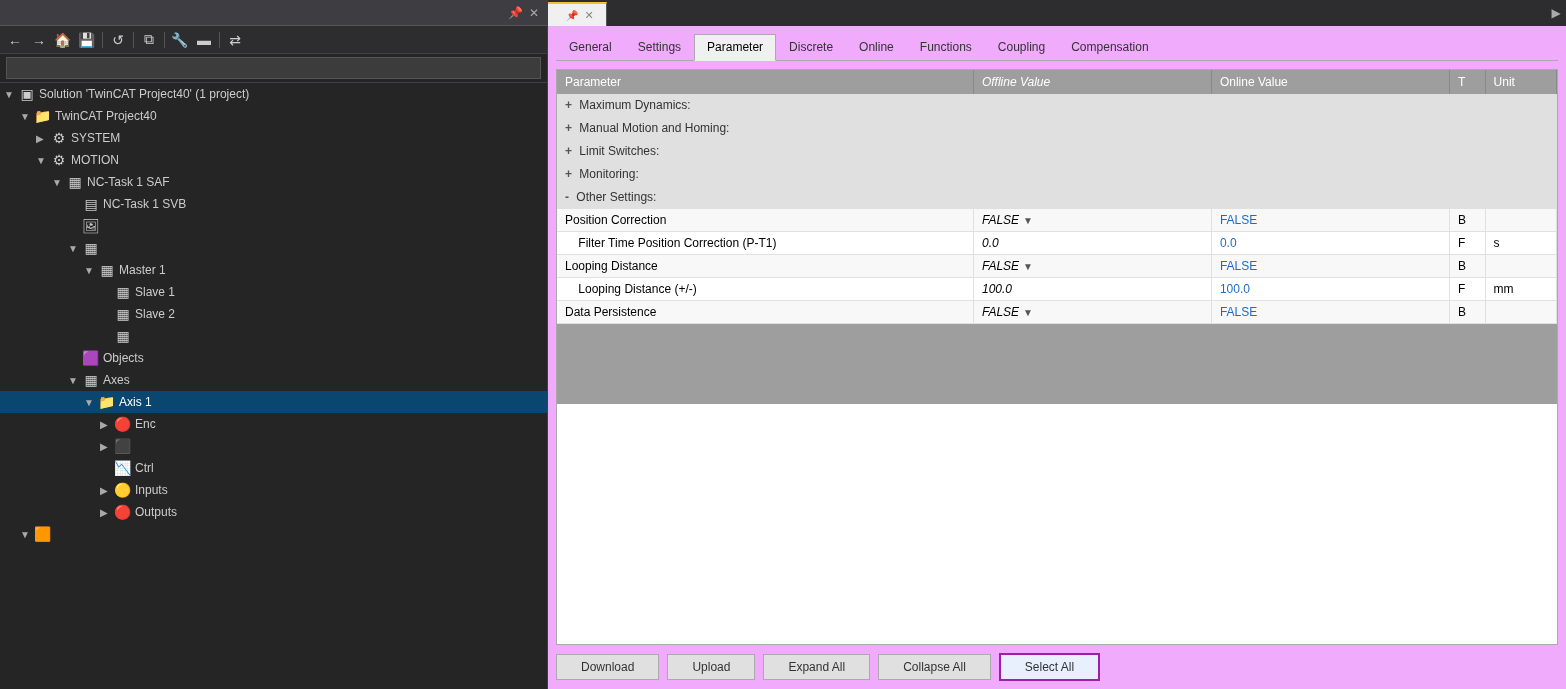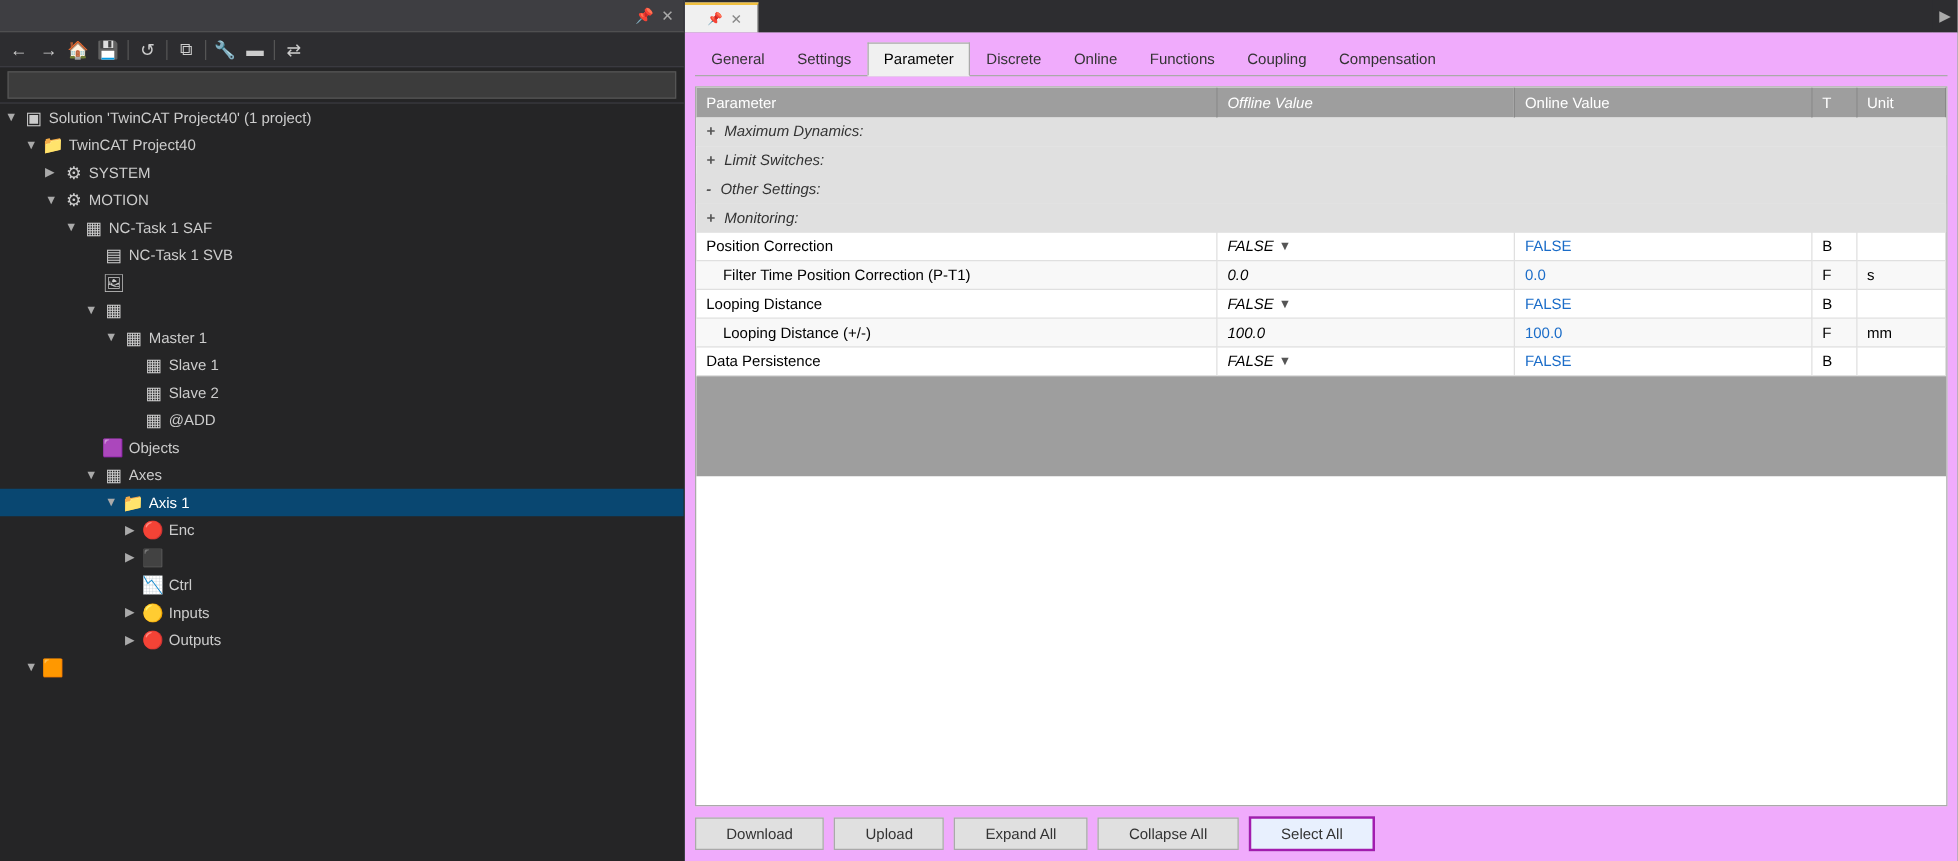--- a/index.html
+++ b/index.html
@@ -217,21 +217,20 @@
       border-bottom: 1px solid #e0e0e0;
       border-right: 1px solid #e0e0e0;
     }
 
     .param-table tr:nth-child(even) { background: #f8f8f8; }
 
     .group-row td {
       background: #e0e0e0;
       font-weight: normal;
       color: #333;
-      font-style: italic;
     }
 
     .group-symbol {
       color: #555;
       font-weight: bold;
       margin-right: 4px;
     }
 
     .online-value { color: #1a6cc8; }
 
@@ -418,21 +417,20 @@
         </div>
         <div class="tree-item">
           <span class="tree-indent"></span>
           <span class="tree-indent"></span>
           <span class="tree-indent"></span>
           <span class="tree-indent"></span>
           <span class="tree-indent"></span>
           <span class="tree-indent"></span>
           <span class="tree-arrow"></span>
           <span class="tree-icon">▦</span>
-          <span class="tree-label">@ADD</span>
         </div>
         <div class="tree-item">
           <span class="tree-indent"></span>
           <span class="tree-indent"></span>
           <span class="tree-indent"></span>
           <span class="tree-indent"></span>
           <span class="tree-arrow"></span>
           <span class="tree-icon">🟪</span>
           <span class="tree-label">Objects</span>
         </div>
@@ -556,35 +554,41 @@
             </tr>
           </thead>
           <tbody id="param-tbody">
           <tr class="group-row">
       <td colspan="5" style="cursor:pointer;">
         <span class="group-symbol">+</span>
         <span>Maximum Dynamics:</span>
       </td>
     </tr>
               <tr class="group-row">
+      <td colspan="5" style="cursor:pointer;">
+        <span class="group-symbol">+</span>
+        <span>Manual Motion and Homing:</span>
+      </td>
+    </tr>
+              <tr class="group-row">
       <td colspan="5" style="cursor:pointer;margin-top:40px;">
         <span class="group-symbol">+</span>
         <span>Limit Switches:</span>
       </td>
     </tr>
               <tr class="group-row">
       <td colspan="5" style="cursor:pointer;">
+        <span class="group-symbol">+</span>
+        <span>Monitoring:</span>
+      </td>
+    </tr>
+              <tr class="group-row">
+      <td colspan="5" style="cursor:pointer;">
         <span class="group-symbol">-</span>
         <span>Other Settings:</span>
-      </td>
-    </tr>
-              <tr class="group-row">
-      <td colspan="5" style="cursor:pointer;">
-        <span class="group-symbol">+</span>
-        <span>Monitoring:</span>
       </td>
     </tr>
               <tr>
       <td class="col-param">Position Correction</td>
       <td class="col-offline">
                   <div class="dropdown-cell">
            <span>FALSE</span>
            <span class="dropdown-arrow">▼</span>
          </div>
                 </td>

